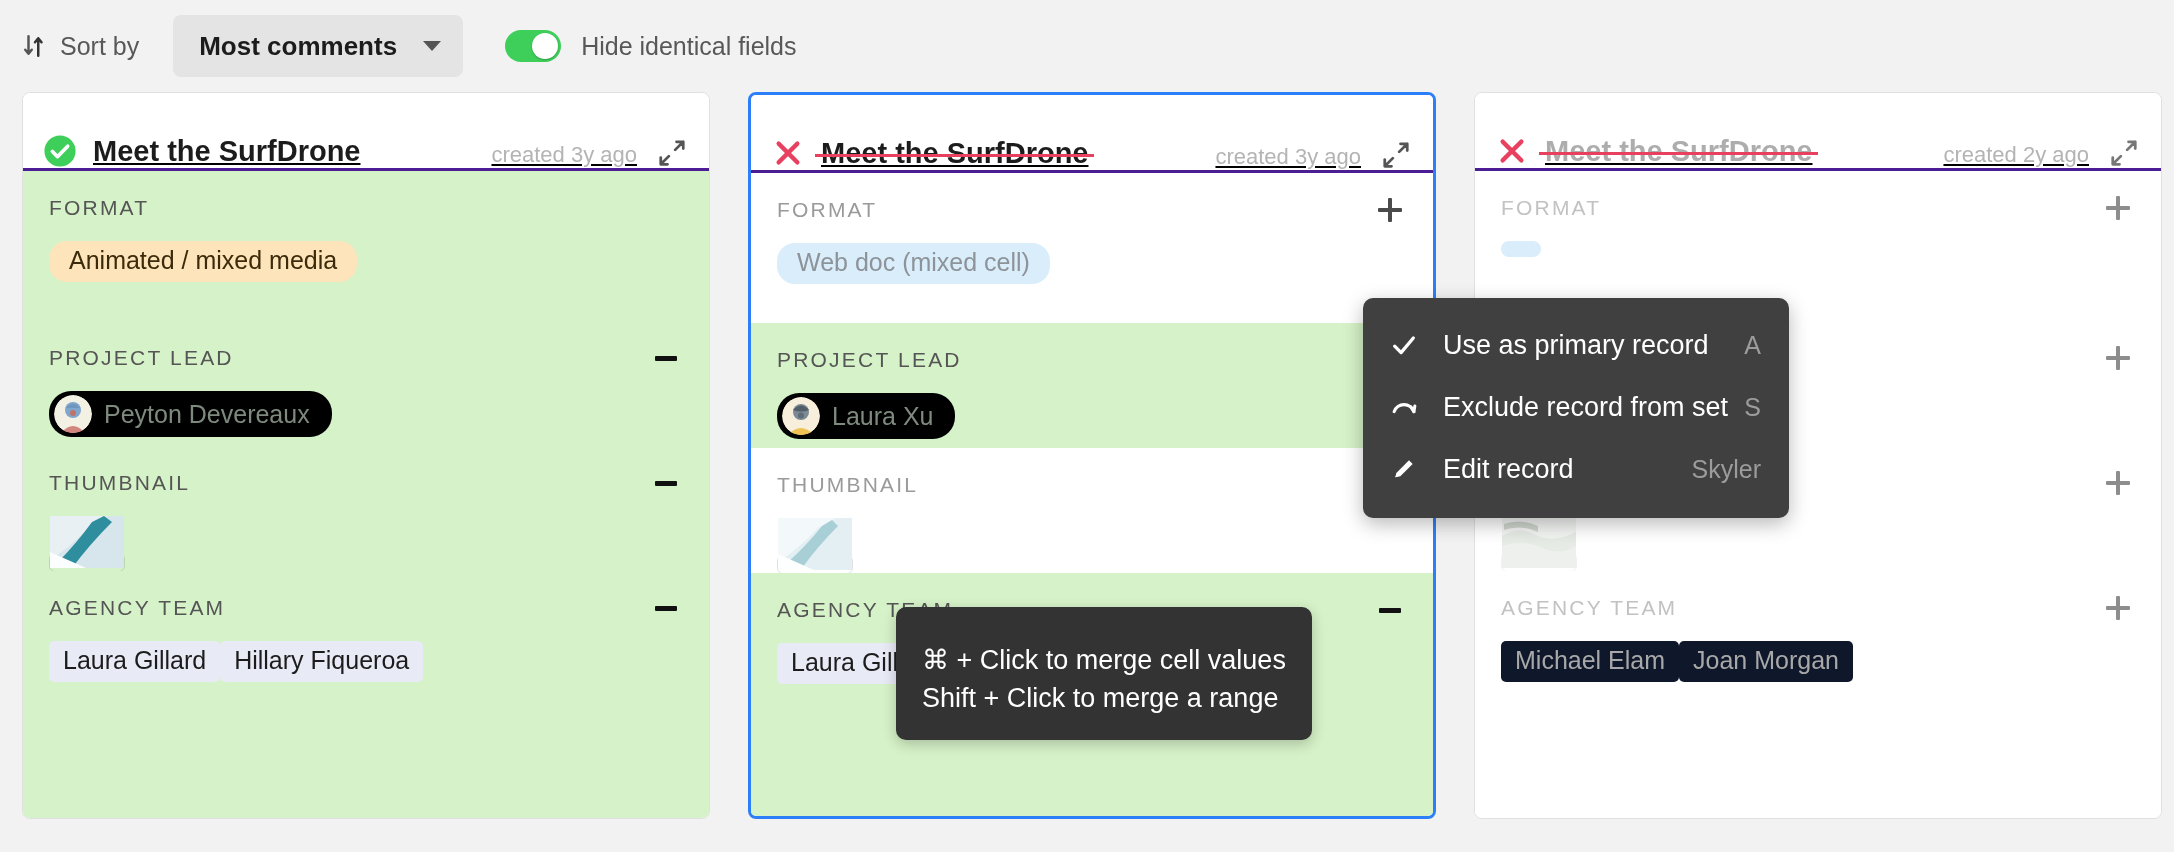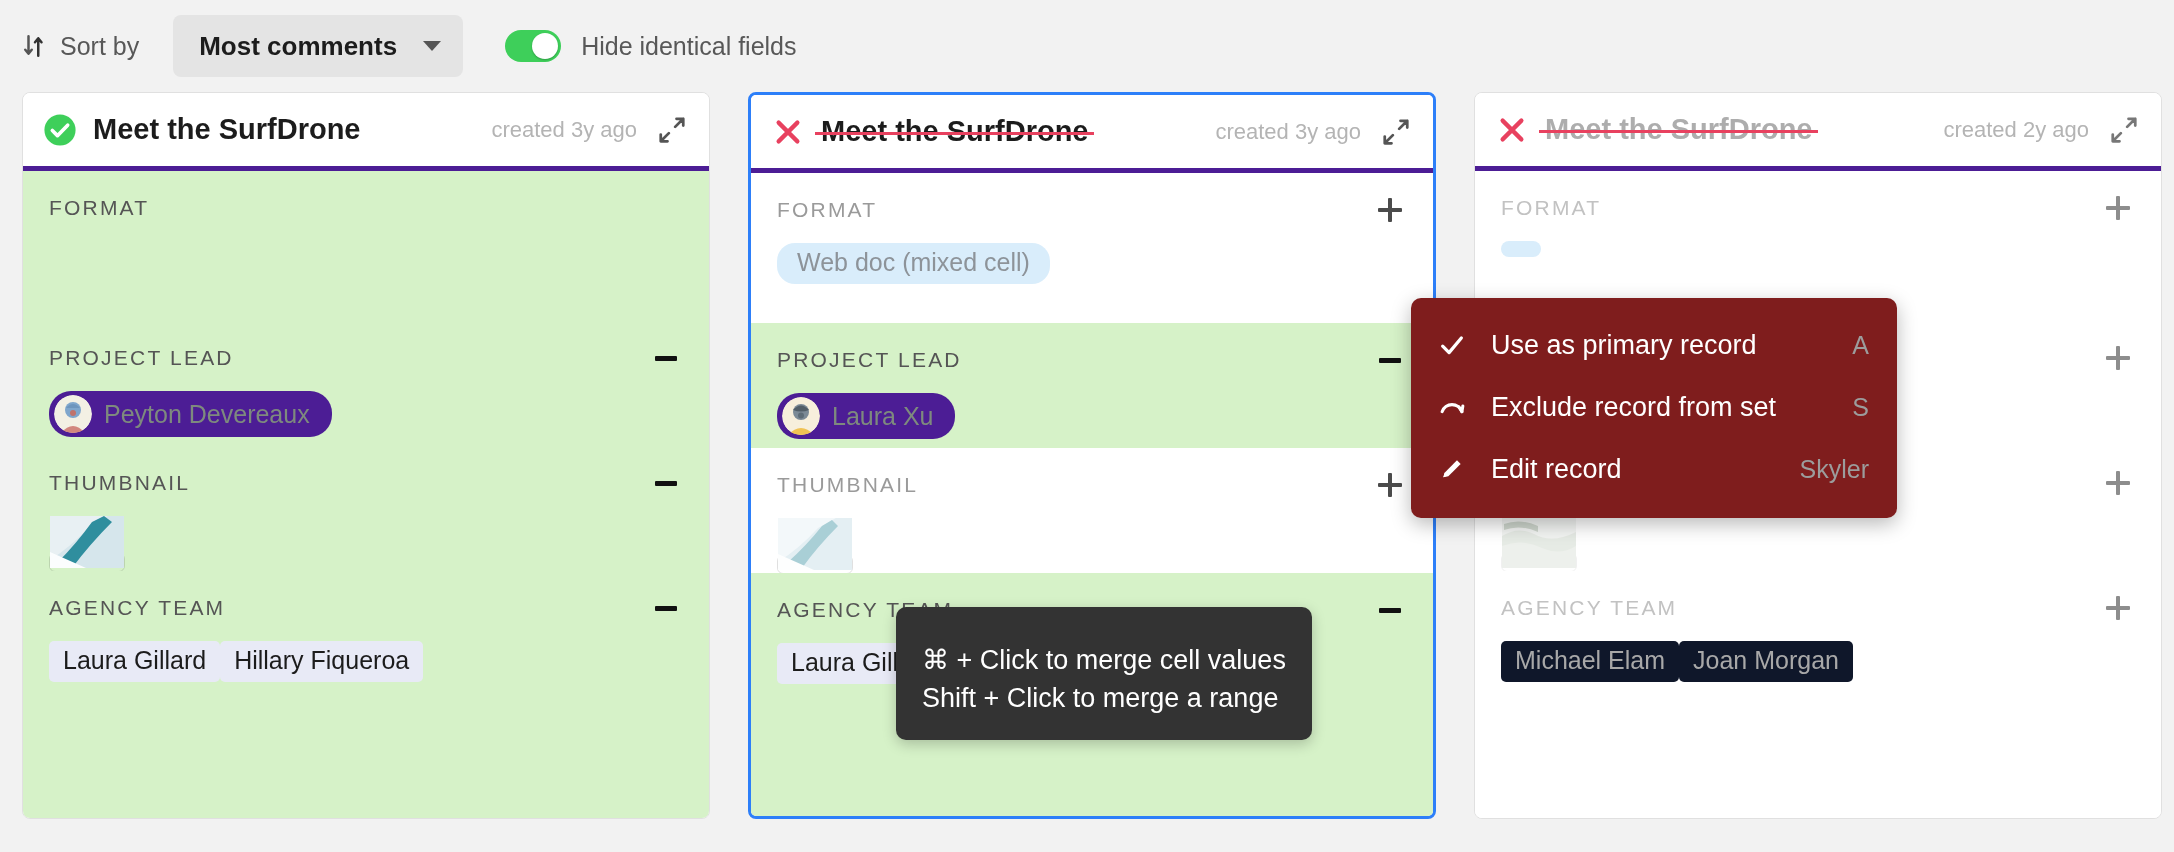--- a/index.html
+++ b/index.html
@@ -99,24 +99,25 @@
     flex: none;
     height: 727px;
   }
   .card.selected {
     border: 3px solid #2d7ff9;
   }
   .card-header {
     height: 78px;
     flex: none;
     display: flex;
-    align-items: center;
+    align-items: flex-end;
     padding: 0 22px 0 20px;
     background: #fff;
-    border-bottom: 5px solid #4c1d95;
+    border-bottom: 3px solid #4c1d95;
+    text-decoration: underline;
   }
   .status-icon {
     width: 34px; height: 34px;
     flex: none;
     display: flex; align-items: center; justify-content: center;
     margin-right: 16px;
   }
   .card-title {
     font-size: 29px;
     font-weight: 700;
@@ -199,21 +200,21 @@
   .pill.orange { background: #fde4bb; color: #3b2b0b; }
   .pill.blue   { background: #d9edfb; color: #8d9399; }
 
   .person {
     display: inline-flex;
     align-items: center;
     border-radius: 22px;
     padding: 4px 22px 4px 5px;
     background: rgba(255,255,255,.45);
   }
-  .card.plainbg .person { background: #4c1d95; }
+  .card.plainbg .person { background: #000000; }
   .avatar {
     width: 38px; height: 38px;
     border-radius: 50%;
     margin-right: 12px;
     flex: none;
     overflow: hidden;
   }
   .person-name {
     font-size: 25px;
     color: #7e8a7e;
@@ -254,23 +255,23 @@
     padding: 34px 26px 22px 26px;
   }
   #merge-tooltip div {
     font-size: 27px;
     line-height: 1.42;
     white-space: nowrap;
   }
 
   #context-menu {
     position: absolute;
-    left: 1411px; top: 206px;
-    width: 486px;
-    background: #7f1d1d;
+    left: 1363px; top: 206px;
+    width: 426px;
+    background: #404040;
     border-radius: 10px;
     padding: 16px 0 18px 0;
     z-index: 50;
     box-shadow: 0 6px 20px rgba(0,0,0,.28);
   }
   .menu-item {
     display: flex;
     align-items: center;
     height: 62px;
     padding: 0 28px 0 24px;
@@ -336,20 +337,21 @@
           <path d="M21 3 L14.5 9.5 M21 3 L21 8.4 M21 3 L15.6 3" stroke="#555" stroke-width="2.2" fill="none" stroke-linecap="round"></path>
           <path d="M3 21 L9.5 14.5 M3 21 L3 15.6 M3 21 L8.4 21" stroke="#555" stroke-width="2.2" fill="none" stroke-linecap="round"></path>
         </svg>
       </span>
     </div>
     <div class="card-body">
       <div class="field green" style="height:150px">
         <div class="field-head">
           <span class="field-label">FORMAT</span>
         </div>
+        <div class="field-value"><span class="pill orange">Animated / mixed media</span></div>
       </div>
       <div class="field green" style="height:125px">
         <div class="field-head">
           <span class="field-label">PROJECT LEAD</span>
           <span class="field-action">
               <span class="minus-glyph"></span>
             </span>
         </div>
         <div class="field-value">
           <span class="person">

